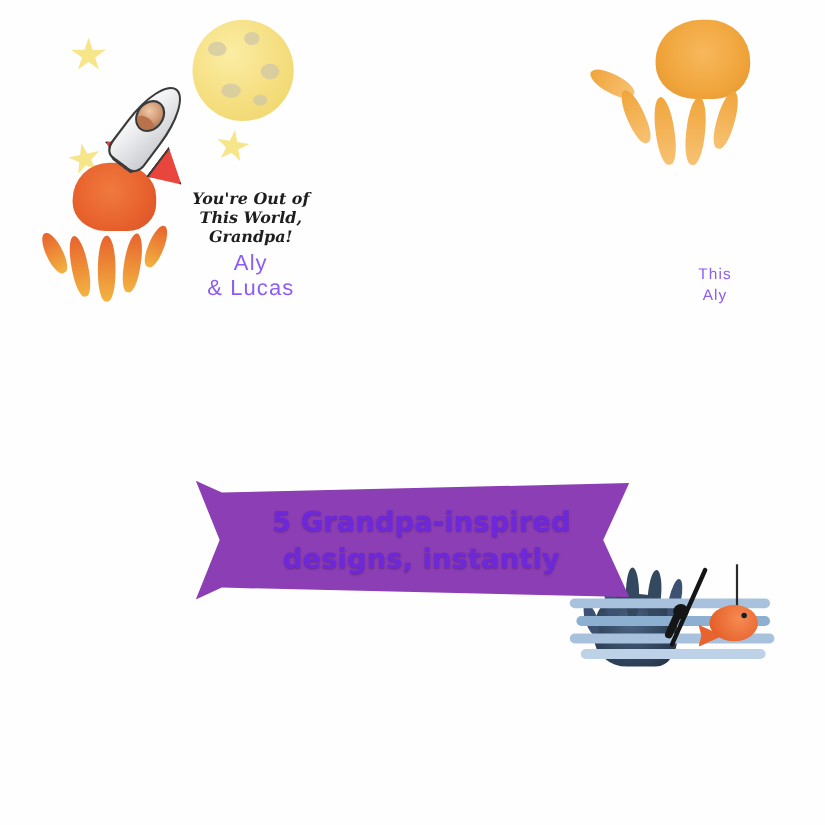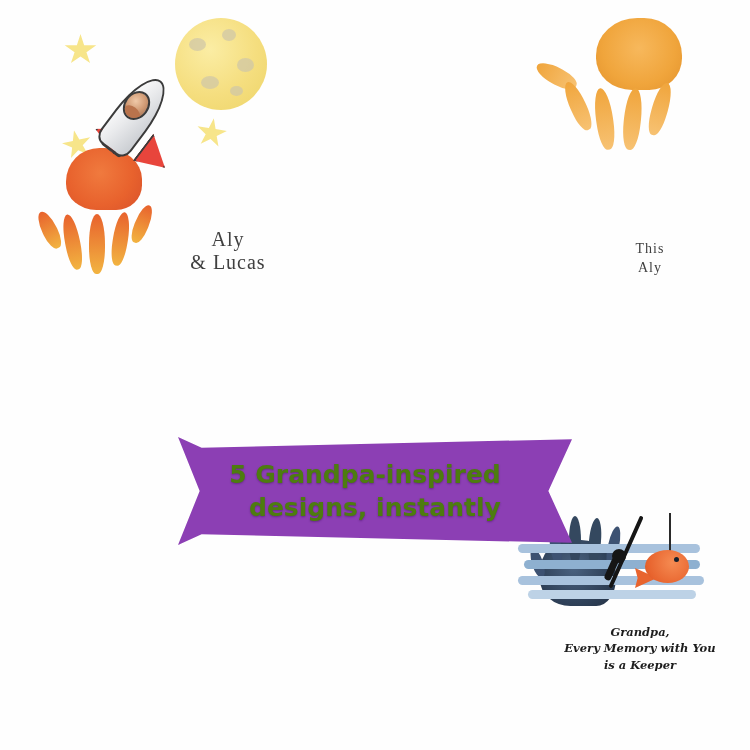--- a/index.html
+++ b/index.html
@@ -20,49 +20,49 @@
   
   .quote {
     font-family: "DejaVu Serif", serif;
     font-style: italic;
     font-weight: bold;
     color: #1d1d1d;
     line-height: 1.22;
     white-space: pre-line;
   }
   .signature {
-    font-family: Liberation Serif, serif;
-    color: #404040;
+    font-family: Liberation Sans, sans-serif;
+    color: #8b5cf6;
     letter-spacing: 1px;
     line-height: 1.15;
     white-space: pre-line;
   }
 
   
   #banner {
     position: absolute;
     left: 178px; top: 437px;
     width: 394px; height: 108px;
     background: #8c3fb4;
     -webkit-clip-path: polygon(0% 0%, 6% 10%, 100% 2%, 94% 50%, 100% 98%, 6% 90%, 0% 100%, 5.5% 50%);
     clip-path: polygon(0% 0%, 6% 10%, 100% 2%, 94% 50%, 100% 98%, 6% 90%, 0% 100%, 5.5% 50%);
     z-index: 40;
   }
   #banner-text {
     position: absolute;
-    left: 168px; top: 437px;
+    left: 186px; top: 437px;
     width: 394px; height: 108px;
     display: flex; flex-direction: column;
     align-items: center; justify-content: center;
-    color: #4d7c0f;
+    color: #6d28d9;
     font-family: "DejaVu Sans", sans-serif;
     font-weight: bold;
     font-size: 25px;
     line-height: 1.32;
-    text-align: right;
+    text-align: center;
     text-shadow: 0 1px 2px rgba(60,15,85,.45);
     z-index: 41;
     white-space: pre-line;
     pointer-events: none;
   }
 
   
   .hand { position: absolute; }
   .palm {
     position: absolute;
@@ -208,20 +208,23 @@
       <div class="finger" style="left:25px;  top:66px; width:15px; height:56px; transform:rotate(-11deg);
            background: linear-gradient(to bottom,#e8622d 0%, #f2b441 100%);"></div>
       <div class="finger" style="left:49px;  top:66px; width:16px; height:60px;
            background: linear-gradient(to bottom,#e8622d 0%, #f2b441 100%);"></div>
       <div class="finger" style="left:73px;  top:64px; width:15px; height:54px; transform:rotate(9deg);
            background: linear-gradient(to bottom,#e8622d 0%, #f2b441 100%);"></div>
       <div class="finger" style="left:95px;  top:56px; width:14px; height:40px; transform:rotate(22deg);
            background: linear-gradient(to bottom,#e8622d 0%, #f2b441 100%);"></div>
     </div>
 
+    <div class="quote" style="left:168px; top:172px; width:120px; font-size:14.5px; text-align:center; position:absolute;">You're Out of
+This World,
+Grandpa!</div>
 
     <div class="signature" style="left:168px; top:228px; width:120px; font-size:20px; text-align:center; position:absolute;">Aly
 &amp; Lucas</div>
   </div>
 
   <div class="card" style="left:460px; top:0px; width:290px; height:290px;">
 
     <div class="hand" style="left:88px; top:18px; width:160px; height:140px;">
       <div class="palm" style="left:48px; top:0px; width:86px; height:72px;
            background: radial-gradient(circle at 50% 42%, #f7b85c 0%, #f0a53c 60%, #e3922c 100%);
@@ -264,23 +267,20 @@
     </div>
 
     <div id="rod"></div>
     <div id="rod-handle"></div>
     <div id="reel"></div>
     <div id="line"></div>
     <div id="fish-tail"></div>
     <div id="fish-body"></div>
     <div id="fish-eye"></div>
 
-    <div class="quote" style="left:295px; top:374px; width:190px; font-size:11.5px; text-align:center; position:absolute; line-height:1.42;">Grandpa,
-Every Memory with You
-is a Keeper</div>
   </div>
 
   <div class="card" style="left:0px; top:430px; width:310px; height:320px;">
 
     
     
 
     
     
     

